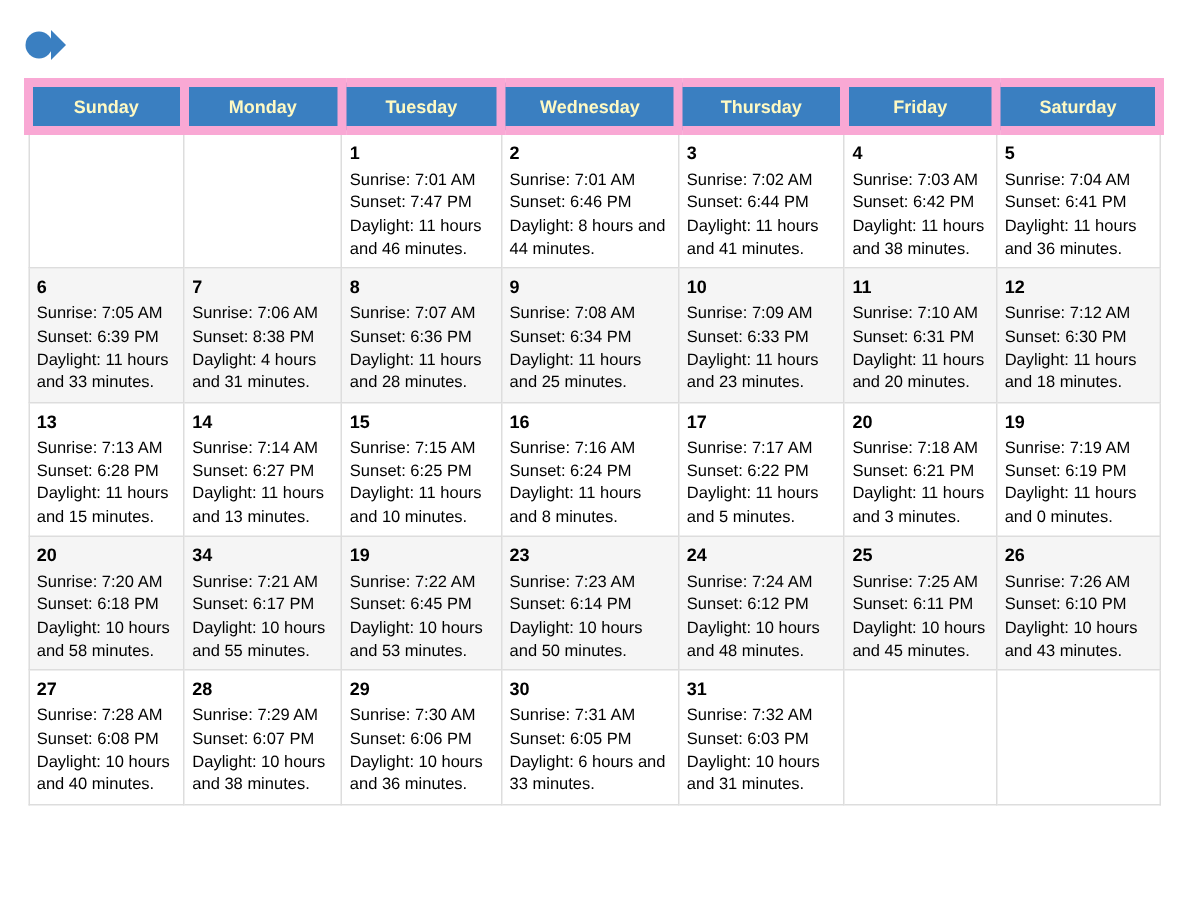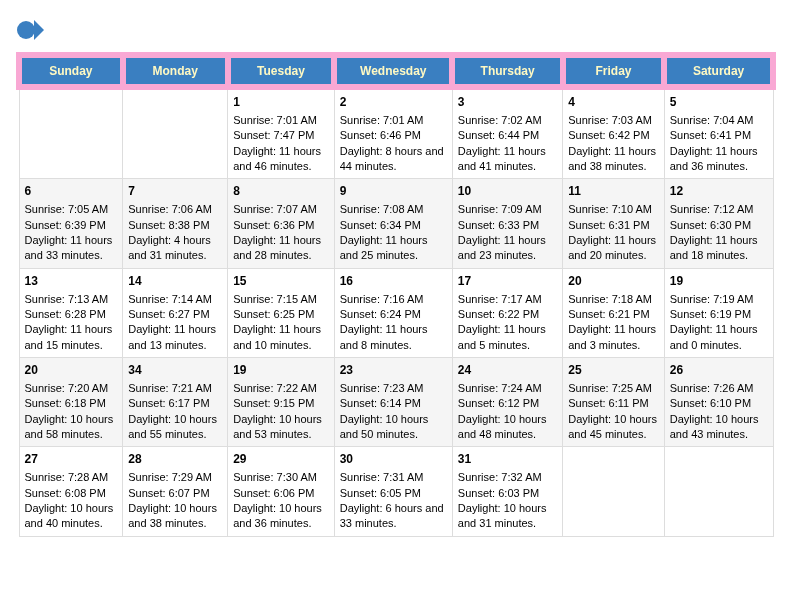--- a/index.html
+++ b/index.html
@@ -252,21 +252,21 @@
         </td>
         <td>
           <span class="day-num">34</span>
           <div>Sunrise: 7:21 AM</div>
           <div>Sunset: 6:17 PM</div>
           <div>Daylight: 10 hours and 55 minutes.</div>
         </td>
         <td>
           <span class="day-num">19</span>
           <div>Sunrise: 7:22 AM</div>
-          <div>Sunset: 9:15 PM</div>
+          <div>Sunset: 6:45 PM</div>
           <div>Daylight: 10 hours and 53 minutes.</div>
         </td>
         <td>
           <span class="day-num">23</span>
           <div>Sunrise: 7:23 AM</div>
           <div>Sunset: 6:14 PM</div>
           <div>Daylight: 10 hours and 50 minutes.</div>
         </td>
         <td>
           <span class="day-num">24</span>

